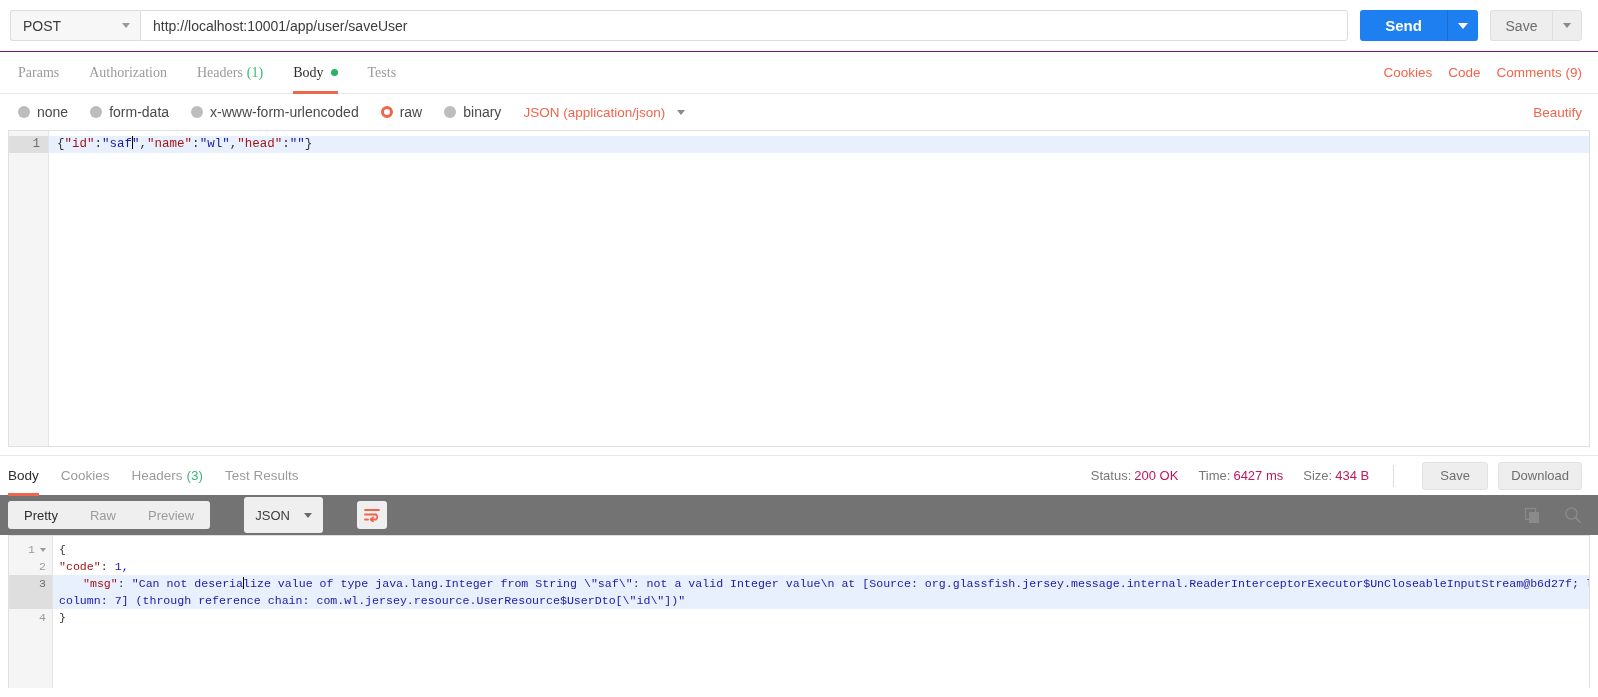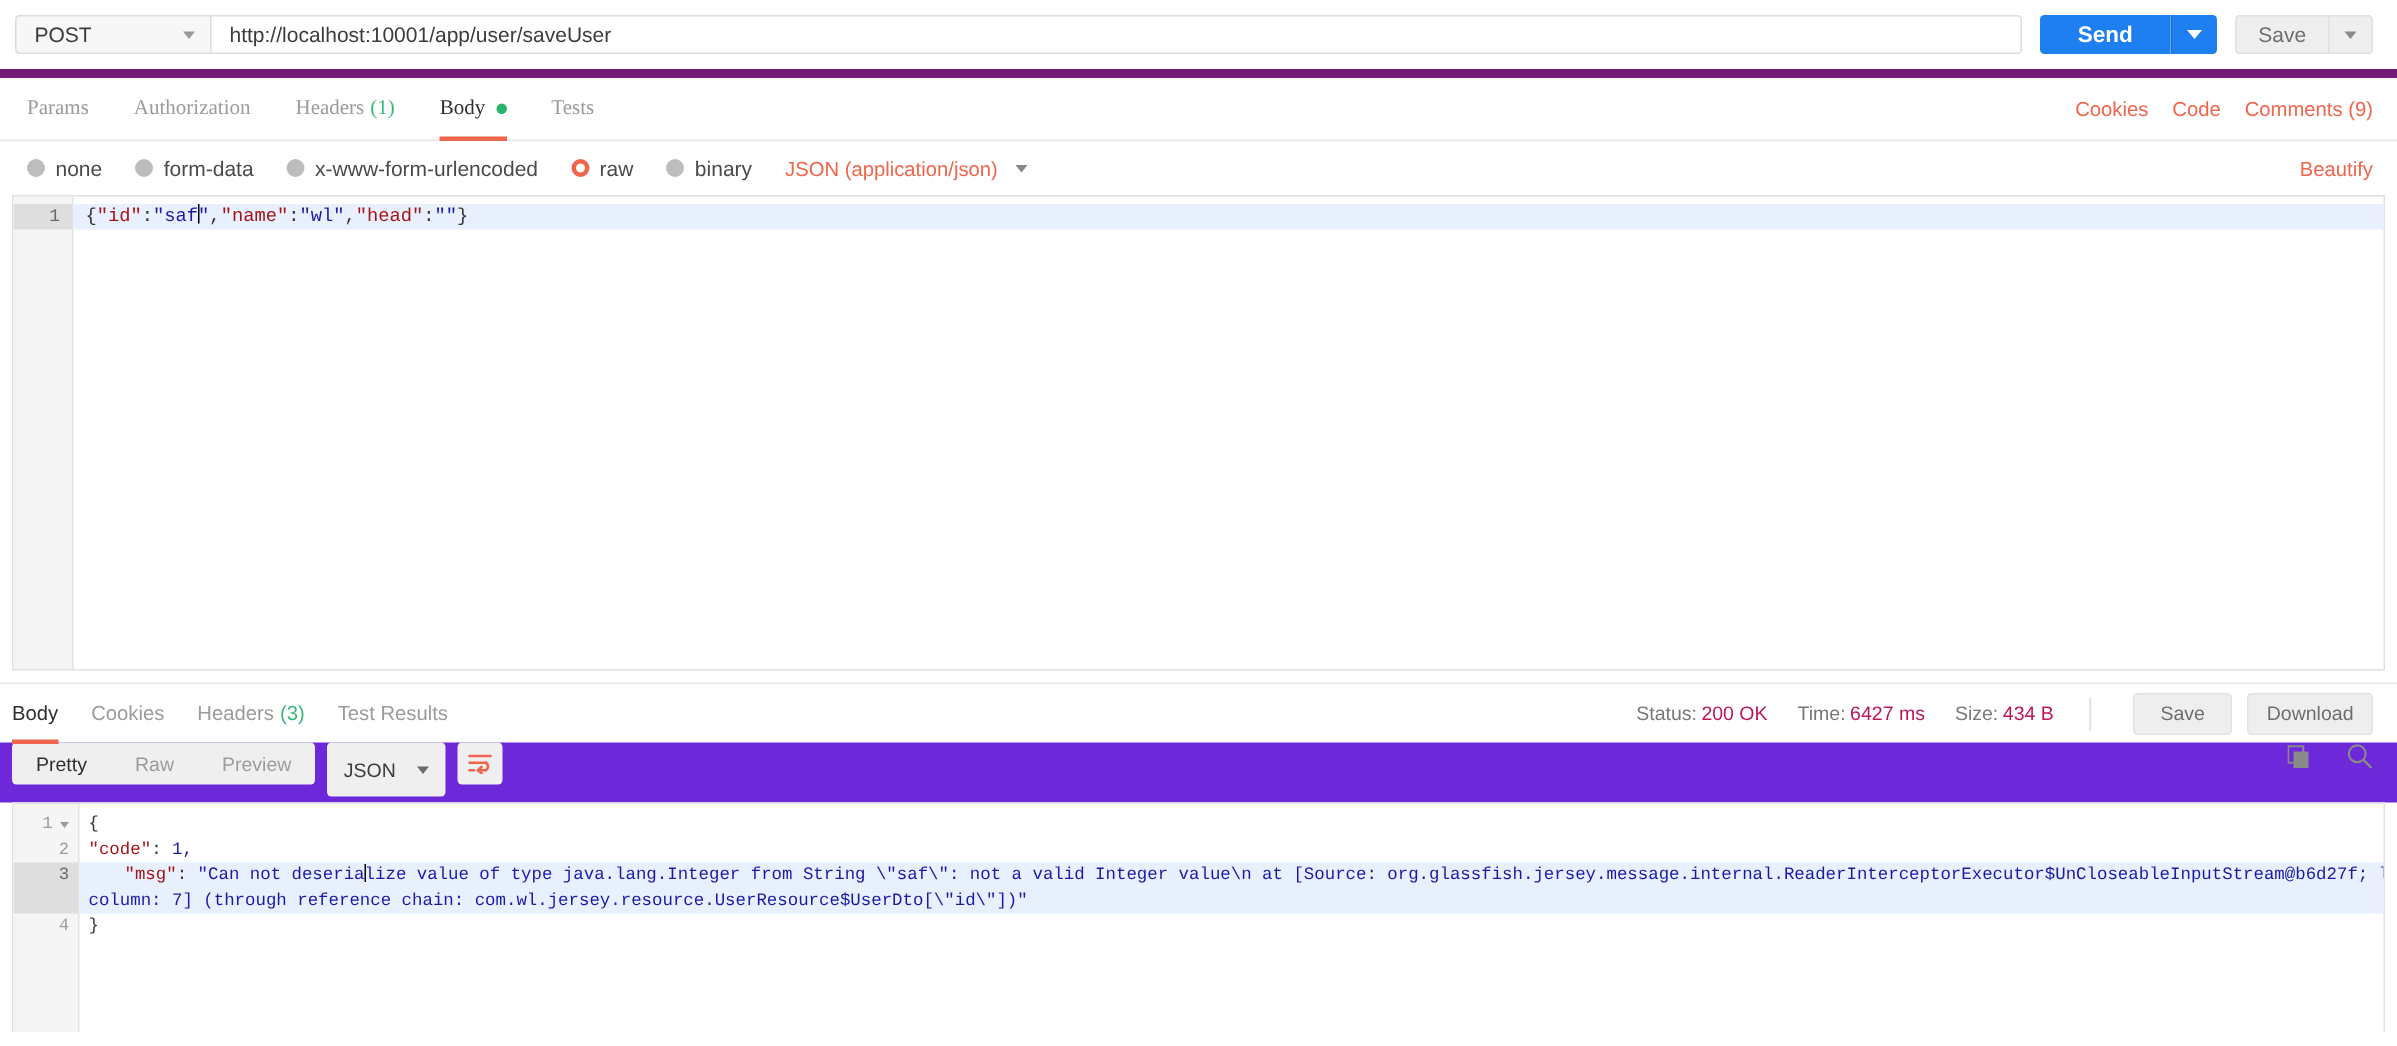--- a/index.html
+++ b/index.html
@@ -13,21 +13,21 @@
     overflow: hidden;
   }
 
   
   .url-bar {
     display: flex;
     align-items: stretch;
     height: 52px;
     padding: 10px 16px 10px 10px;
     background: #ffffff;
-    border-bottom: 6px solid #701a75;
+    border-bottom: 1px solid #701a75;
   }
   .method-select {
     width: 130px;
     display: flex;
     align-items: center;
     justify-content: space-between;
     padding: 0 10px 0 12px;
     background: #f7f7f7;
     border: 1px solid #dcdcdc;
     border-right: none;
@@ -301,24 +301,25 @@
     font-size: 13px;
     color: #6e6e6e;
     cursor: pointer;
     padding: 0 12px;
     margin-left: 10px;
   }
 
   
   .resp-toolbar {
     display: flex;
-    align-items: flex-start;
+    align-items: center;
     height: 40px;
     padding: 0 16px 0 8px;
-    background: #6d28d9;
+    background: #737373;
+    gap: 26px;
   }
   .seg-group {
     display: flex;
     background: #efefef;
     border-radius: 3px;
     height: 28px;
     align-items: center;
   }
   .seg {
     padding: 0 16px;

